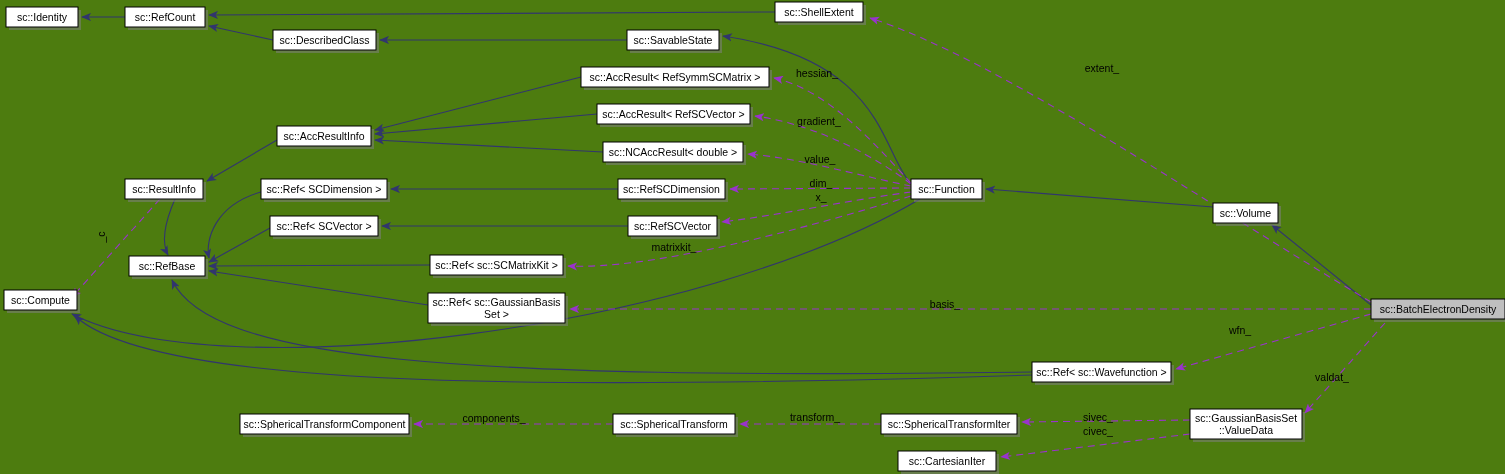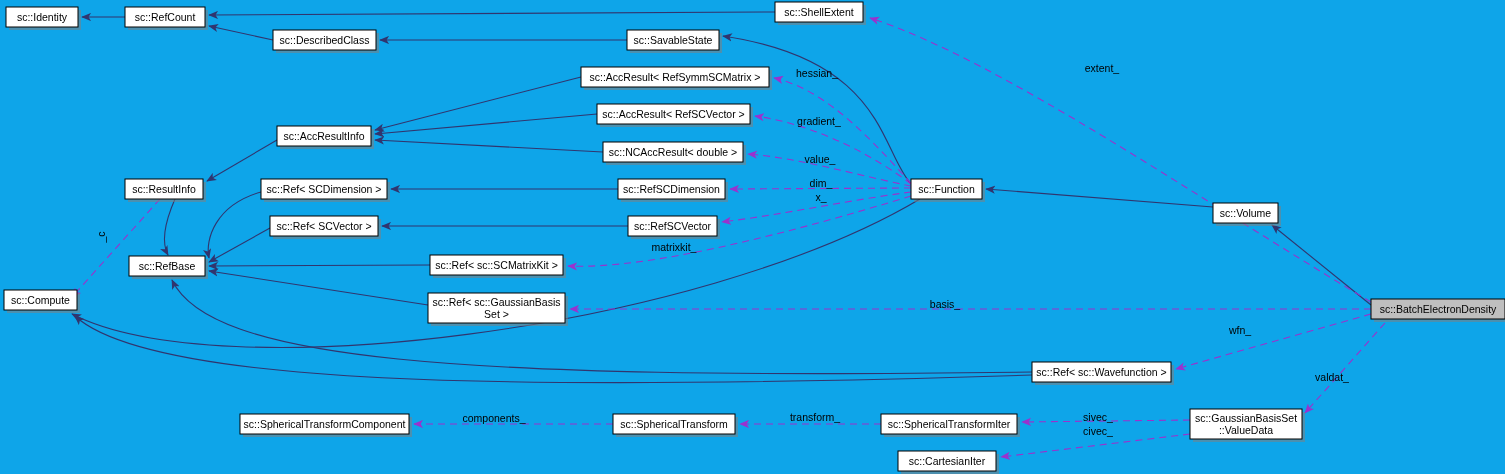--- a/index.html
+++ b/index.html
@@ -1,17 +1,17 @@
 <!DOCTYPE html>
 <html><head>
 <meta charset="utf-8">
 <style>
   html,body{margin:0;padding:0;background:#ffffff;}
   body{font-family:"Liberation Sans", sans-serif;}
-  #canvas{position:relative;width:1505px;height:474px;background:#0ea5e9;overflow:hidden;}
+  #canvas{position:relative;width:1505px;height:474px;background:#4d7c0f;overflow:hidden;}
   #graph{position:absolute;left:0;top:0;width:1505px;height:474px;}
   .node-rect{fill:#ffffff;stroke:#000000;stroke-width:1;}
   .node-rect.highlight{fill:#bfbfbf;}
   .node-label{font-family:"Liberation Sans", sans-serif;font-size:10.5px;fill:#000000;text-anchor:middle;dominant-baseline:middle;}
   .edge-inherit{fill:none;stroke:#31356e;stroke-width:1.1;}
   .edge-usage{fill:none;stroke:#9a32cd;stroke-width:1.1;stroke-dasharray:7,5;}
   .arrow-inherit{fill:#31356e;stroke:none;}
   .arrow-usage{fill:#9a32cd;stroke:none;}
   .edge-label{font-family:"Liberation Sans", sans-serif;font-size:10.5px;fill:#000000;text-anchor:middle;dominant-baseline:middle;}
 </style>

